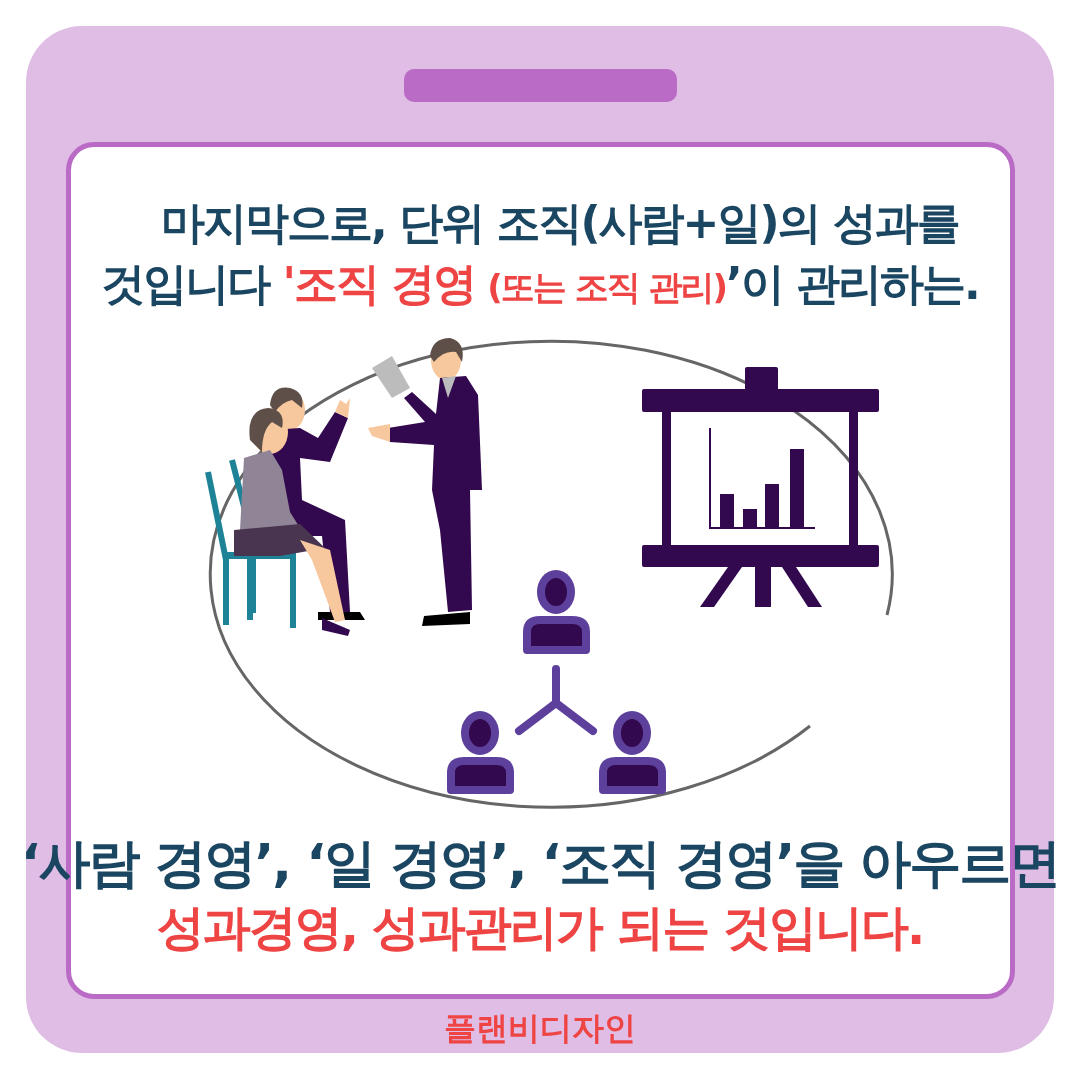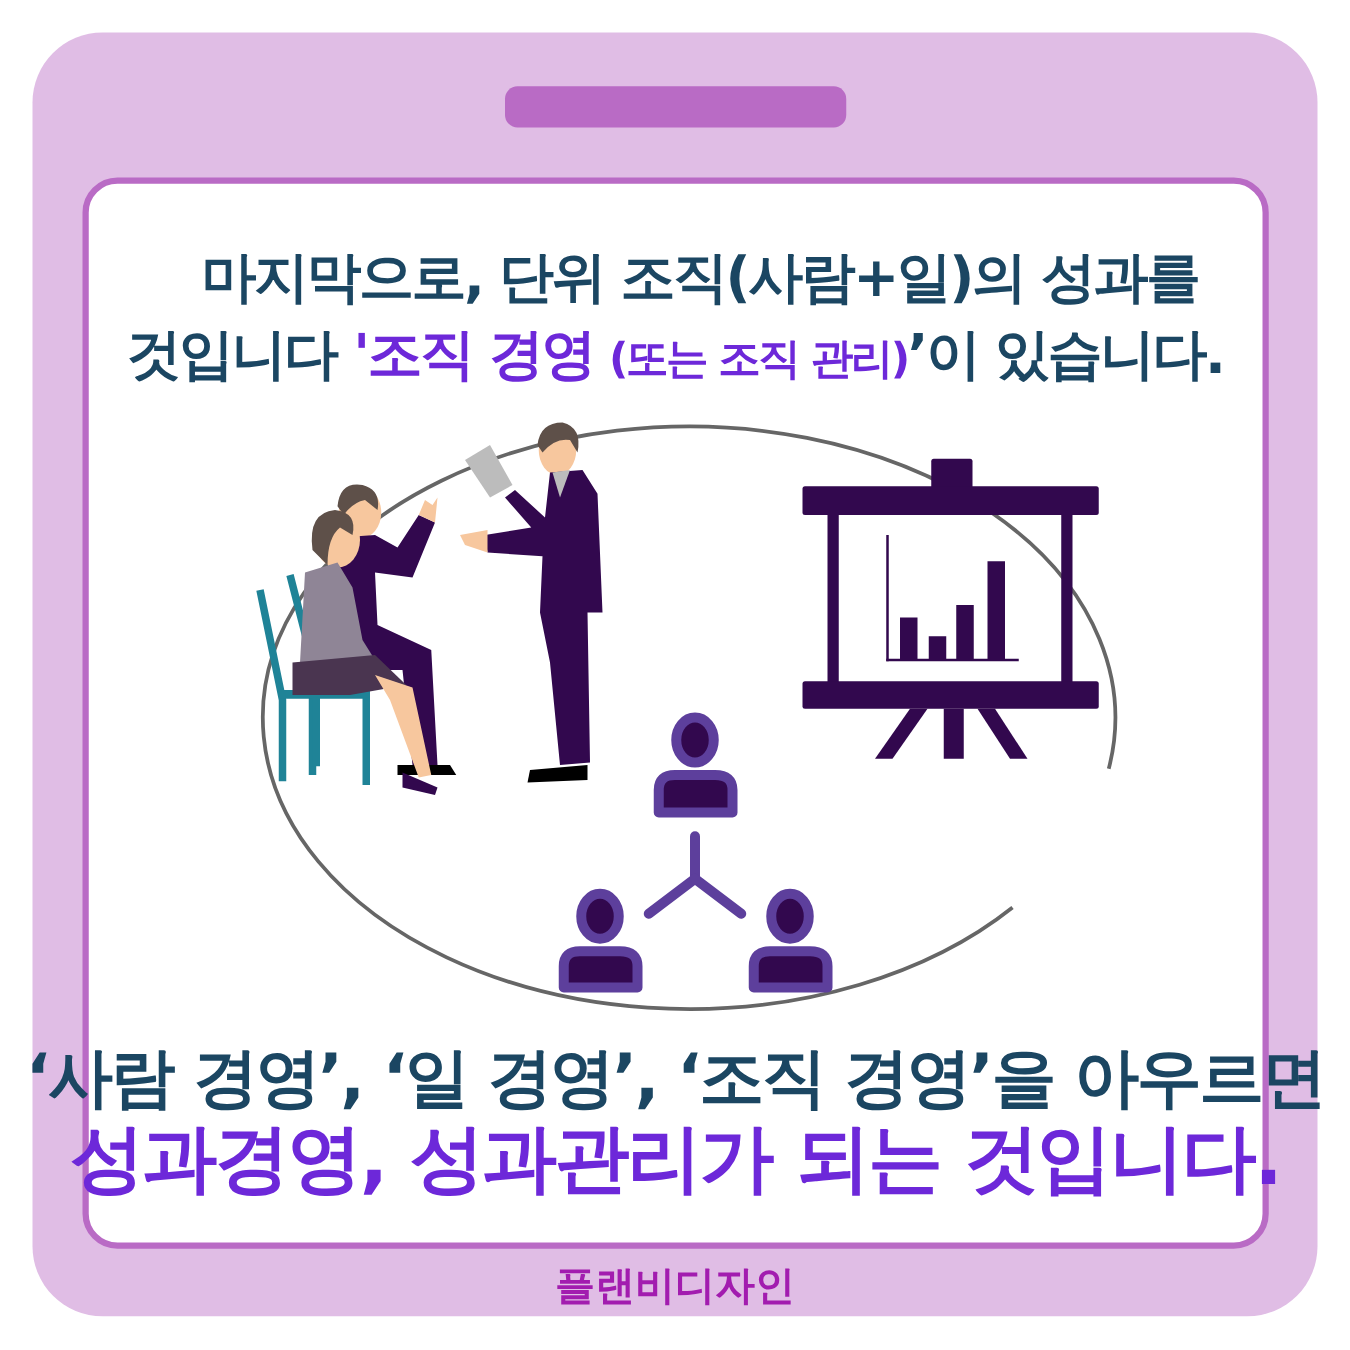--- a/index.html
+++ b/index.html
@@ -19,44 +19,44 @@
       background: #ffffff; border: 5px solid #b96bc5; border-radius: 28px;
     }
     .headline {
       position: absolute; left: 0; width: 1080px; text-align: center;
       font-weight: 900; color: #1b4662; letter-spacing: -2px;
       white-space: nowrap;
     }
     .headline.l1 { top: 193px; font-size: 44px; line-height: 60px; padding-left: 40px; }
     .headline.l2 { top: 254px; font-size: 44px; line-height: 60px; }
     .headline.l3 { top: 833px; font-size: 52px; line-height: 60px; }
-    .headline.l4 { top: 897px; font-size: 60px; line-height: 60px; }
-    .pink { color: #6d28d9; }
+    .headline.l4 { top: 897px; font-size: 48px; line-height: 60px; }
+    .pink { color: #ef4444; }
     .small { font-size: 34px; margin-left: 12px; }
     .navy { color: #1b4662; }
 
     .illustration { position: absolute; left: 0; top: 0; width: 1080px; height: 1080px; }
 
     .footer-brand {
       position: absolute; left: 0; top: 1003px; width: 1080px; text-align: center;
-      font-size: 32px; font-weight: 700; color: #a21caf; line-height: 50px;
+      font-size: 32px; font-weight: 700; color: #ef4444; line-height: 50px;
     }
   </style>
 </head>
 <body>
 
 <div class="outer-card"></div>
 <div class="slot-bar"></div>
 <div class="inner-panel"></div>
 
 <div class="headline l1">
   <span>마지막으로, 단위 조직(사람+일)의 성과를</span>
 </div>
 <div class="headline l2">
-  <span>것입니다 </span><span class="pink">'조직 경영</span><span class="pink small">(또는 조직 관리)</span><span class="navy">’</span><span>이 있습니다.</span>
+  <span>것입니다 </span><span class="pink">'조직 경영</span><span class="pink small">(또는 조직 관리)</span><span class="navy">’</span><span>이 관리하는.</span>
 </div>
 
 <svg class="illustration" viewBox="0 0 1080 1080">
 
   <g>
     <path d="M 887 615 A 341 233 0 1 0 810 726" fill="none" stroke="#666666" stroke-width="3"></path>
   </g>
 
   <g>
 

